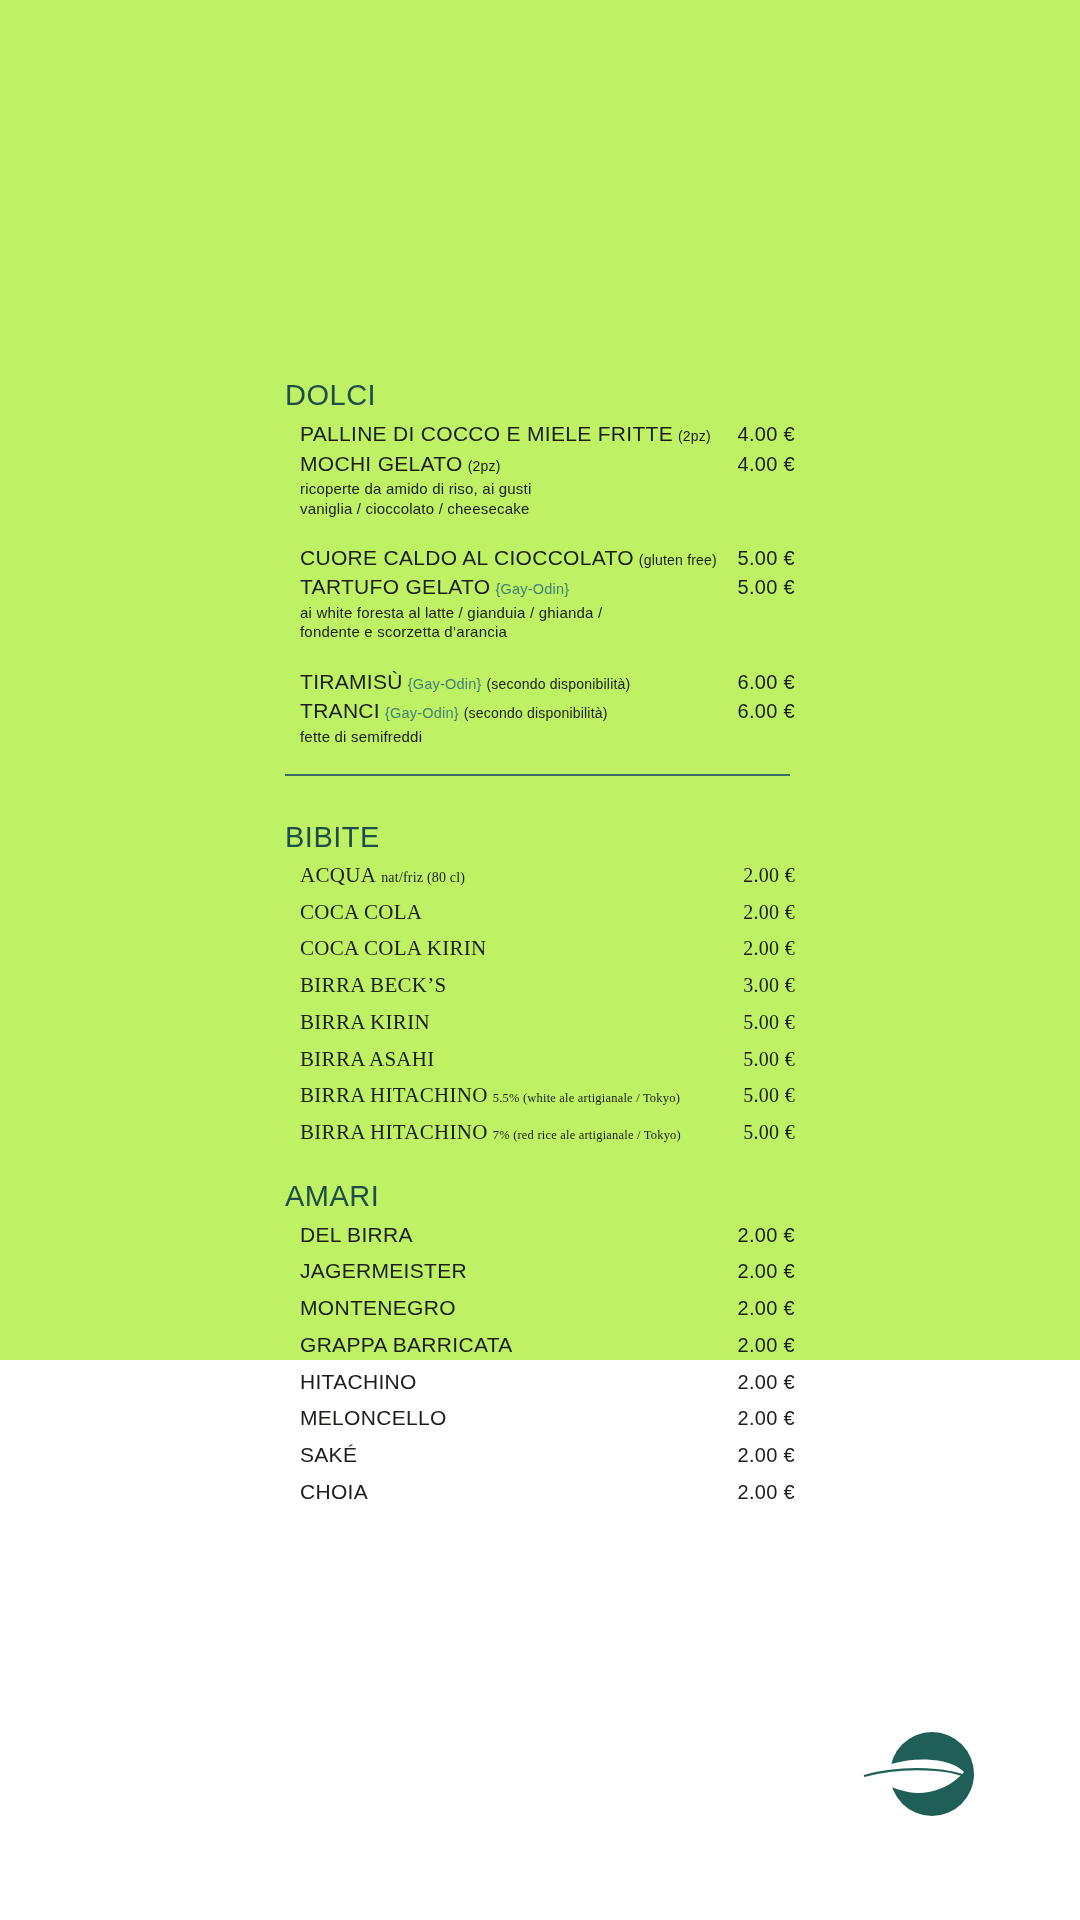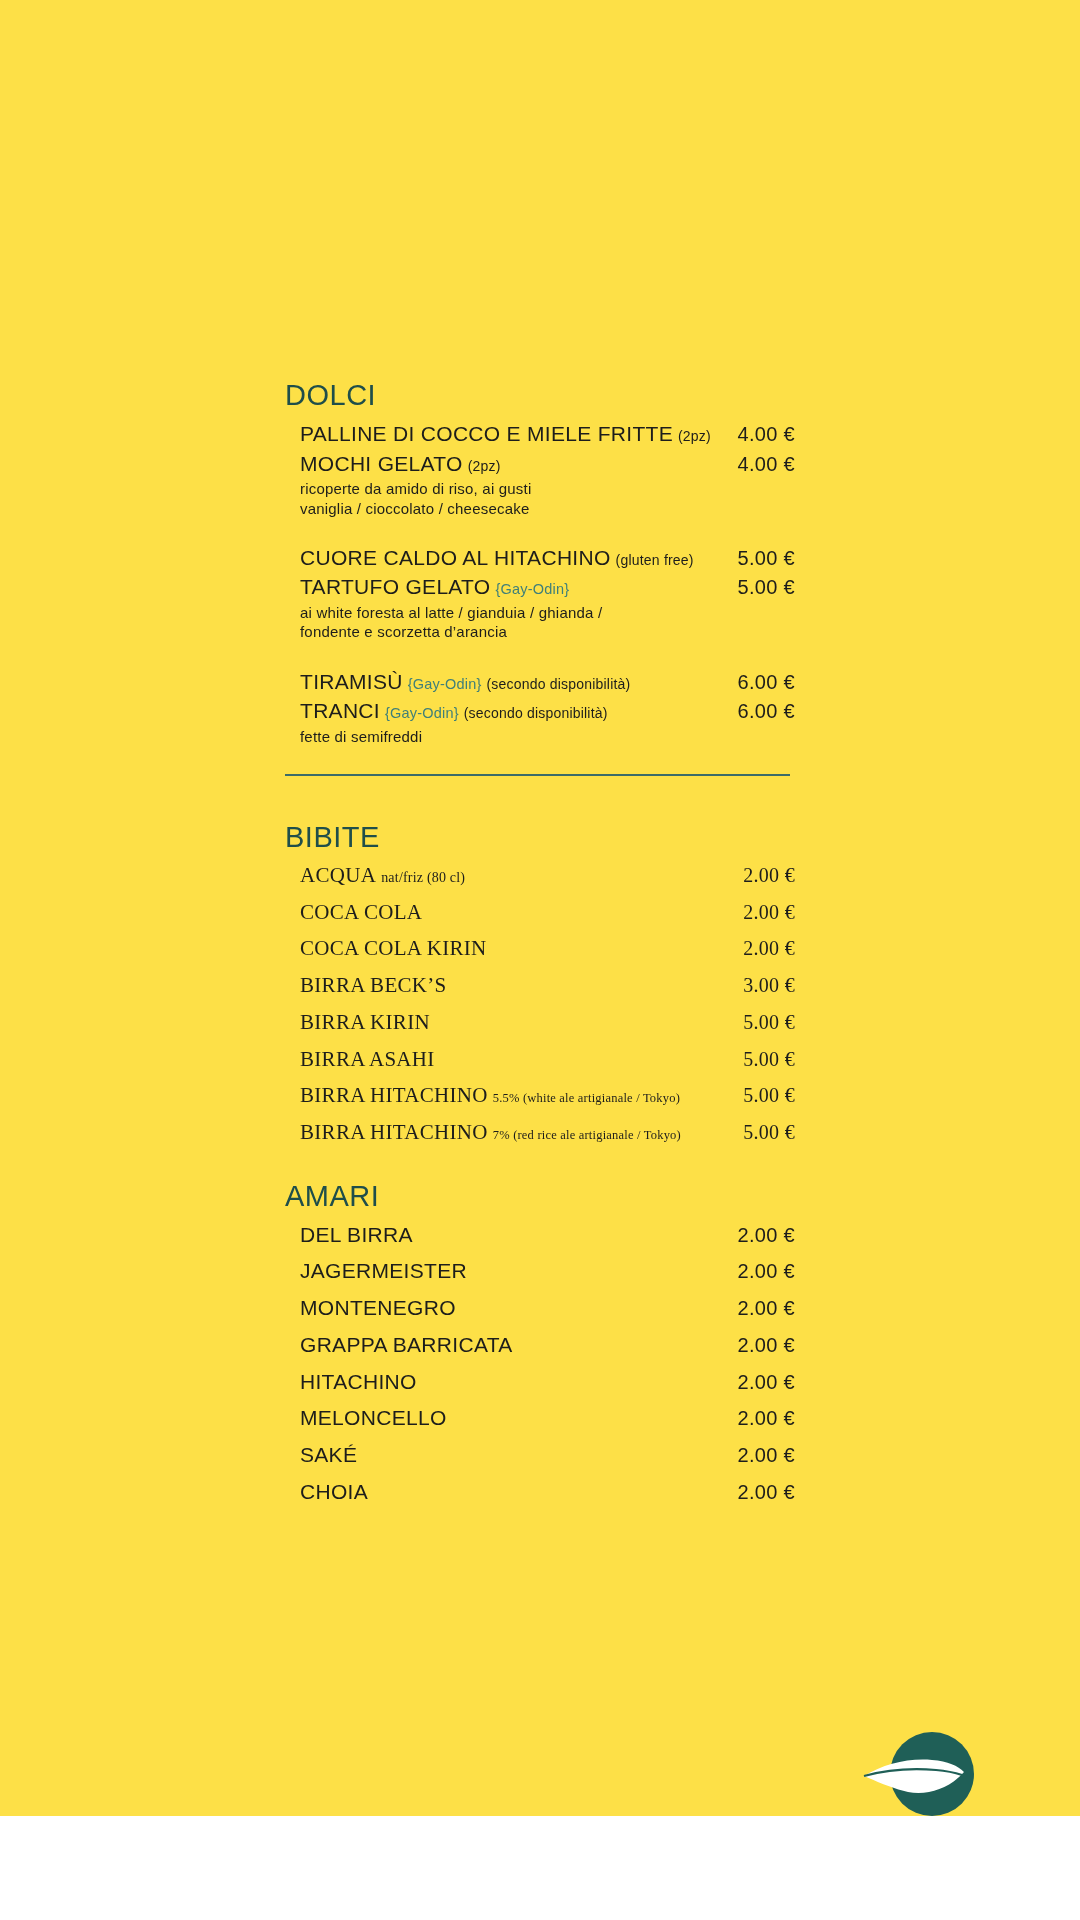--- a/index.html
+++ b/index.html
@@ -14,22 +14,22 @@
     font-family: "Liberation Sans", sans-serif;
     color: #1d1d1b;
     overflow: hidden;
   }
 
   .page {
     position: absolute;
     left: 0;
     top: 0;
     width: 1080px;
-    height: 1816px;
-    background: #fde047;
+    height: 1360px;
+    background: #bef264;
   }
 
   
   .menu-body {
     position: absolute;
     left: 285px;
     top: 380px;
     width: 510px;
   }
 
@@ -175,21 +175,21 @@
             <span class="item-spacer"></span>
             <span class="item-price">4.00 €</span>
           </div>
           <div class="item-desc">ricoperte da amido di riso, ai gusti
 vaniglia / cioccolato / cheesecake</div>
         </div>
 
         <div class="group">
           <div class="item">
             <span class="item-main">
-              <span class="item-name">CUORE CALDO AL HITACHINO</span>
+              <span class="item-name">CUORE CALDO AL CIOCCOLATO</span>
               <span class="item-note">(gluten free)</span>
             </span>
             <span class="item-spacer"></span>
             <span class="item-price">5.00 €</span>
           </div>
           <div class="item">
             <span class="item-main">
               <span class="item-name">TARTUFO GELATO</span>
               <span class="item-brand">{Gay-Odin}</span>
             </span>

